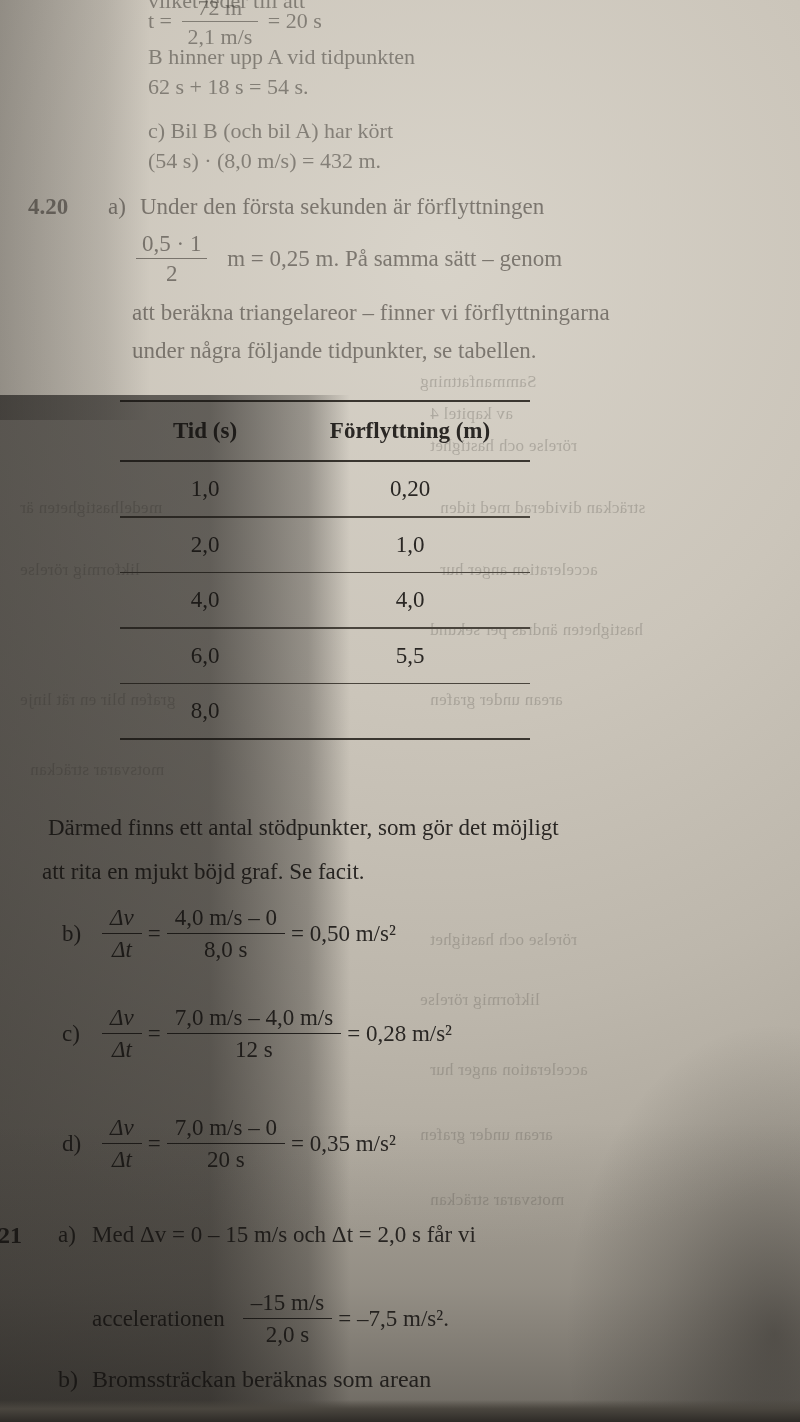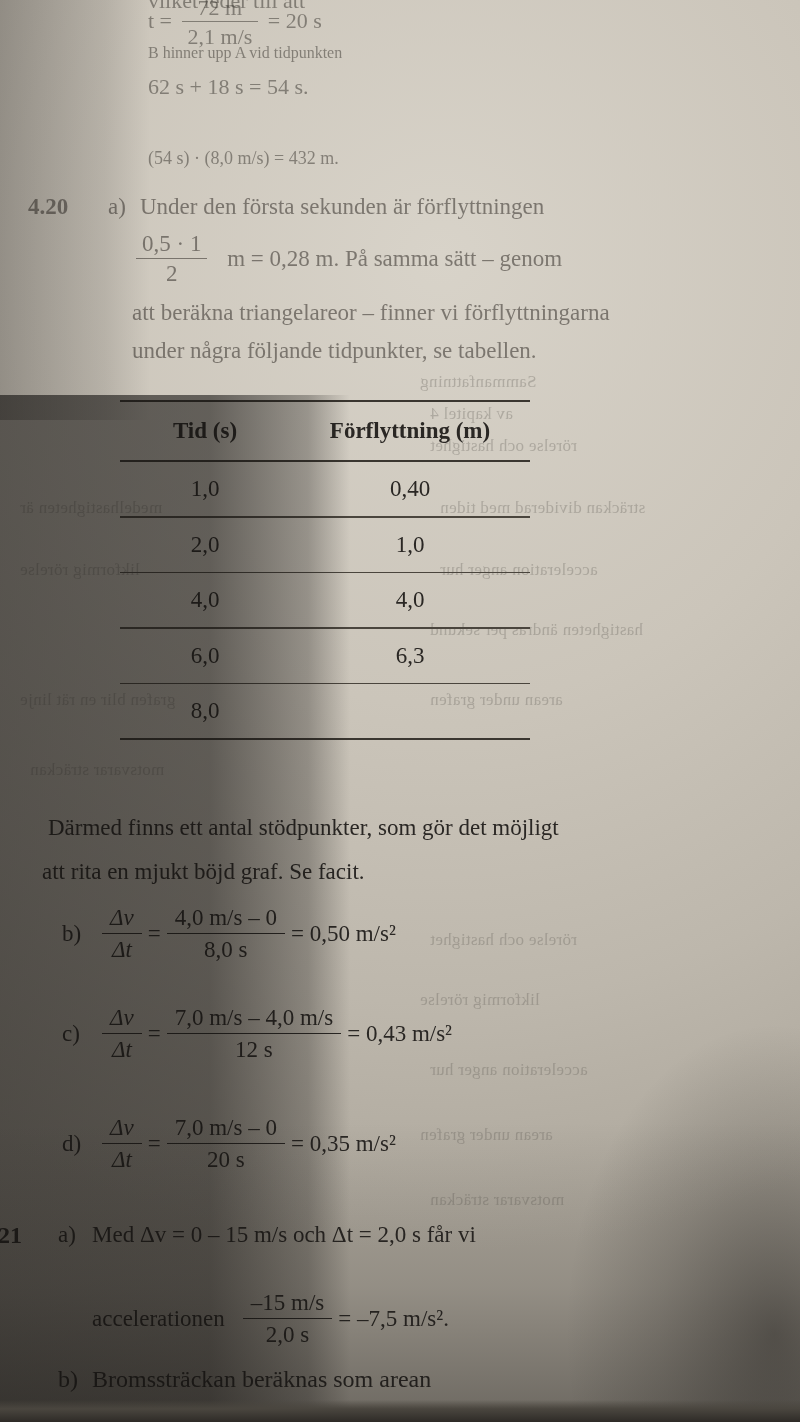--- a/index.html
+++ b/index.html
@@ -213,64 +213,65 @@
 
     <div class="line faded" style="left:148px; top:-4px; font-size:22px;">
       <span>t =</span>
       <span class="frac">
         <span class="top">72 m</span>
         <span class="bot">2,1 m/s</span>
       </span>
       <span>= 20 s</span>
     </div>
     <div class="line faded" style="left:148px; top:-12px; font-size:22px;">vilket leder till att</div>
-    <div class="line faded" style="left:148px; top:44px; font-size:16px;text-align:center;">B hinner upp A vid tidpunkten</div>
+    <div class="line faded" style="left:148px; top:44px; font-size:22px;text-align:center;">B hinner upp A vid tidpunkten</div>
     <div class="line faded" style="left:148px; top:74px; font-size:22px;">62 s + 18 s = 54 s.</div>
-    <div class="line faded" style="left:148px; top:148px; font-size:18px;">(54 s) · (8,0 m/s) = 432 m.</div>
+    <div class="line faded" style="left:148px; top:118px; font-size:22px;">c) Bil B (och bil A) har kört</div>
+    <div class="line faded" style="left:148px; top:148px; font-size:22px;">(54 s) · (8,0 m/s) = 432 m.</div>
 
     <div class="line faded-2 num-label" style="left:28px; top:194px; font-size:23px;">4.20</div>
     <div class="line faded-2" style="left:108px; top:194px; font-size:23px;">a)</div>
     <div class="line faded-2" style="left:140px; top:194px; font-size:23px;">Under den första sekunden är förflyttningen</div>
 
     <div class="line faded-2" style="left:132px; top:232px; font-size:23px;">
       <span class="frac">
         <span class="top">0,5 · 1</span>
         <span class="bot">2</span>
       </span>
-      <span style="margin-left:10px;">m = 0,28 m. På samma sätt – genom</span>
+      <span style="margin-left:10px;">m = 0,25 m. På samma sätt – genom</span>
     </div>
 
     <div class="line faded-2" style="left:132px; top:300px; font-size:23px;">att beräkna triangelareor – finner vi förflyttningarna</div>
     <div class="line faded-2" style="left:132px; top:338px; font-size:23px;">under några följande tidpunkter, se tabellen.</div>
 
     <div class="table">
       <div class="rule"></div>
       <div class="trow thead">
         <div class="tcell-a">Tid (s)</div>
         <div class="tcell-b">Förflyttning (m)</div>
       </div>
       <div class="rule"></div>
       <div class="trow">
         <div class="tcell-a">1,0</div>
-        <div class="tcell-b">0,40</div>
+        <div class="tcell-b">0,20</div>
       </div>
       <div class="rule thin"></div>
       <div class="trow">
         <div class="tcell-a">2,0</div>
         <div class="tcell-b">1,0</div>
       </div>
       <div class="rule thin"></div>
       <div class="trow">
         <div class="tcell-a">4,0</div>
         <div class="tcell-b">4,0</div>
       </div>
       <div class="rule thin"></div>
       <div class="trow">
         <div class="tcell-a">6,0</div>
-        <div class="tcell-b">6,3</div>
+        <div class="tcell-b">5,5</div>
       </div>
       <div class="rule thin"></div>
       <div class="trow">
         <div class="tcell-a">8,0</div>
       </div>
       <div class="rule"></div>
     </div>
 
     <div class="body-text" style="left:48px; top:812px;">Därmed finns ett antal stödpunkter, som gör det möjligt</div>
     <div class="body-text" style="left:42px; top:856px;">att rita en mjukt böjd graf. Se facit.</div>
@@ -293,21 +294,21 @@
       <span class="eq-label">c)</span>
       <span class="big-frac ital">
         <span class="top">Δv</span>
         <span class="bot">Δt</span>
       </span>
       <span>=</span>
       <span class="big-frac">
         <span class="top">7,0 m/s – 4,0 m/s</span>
         <span class="bot">12 s</span>
       </span>
-      <span>= 0,43 m/s²</span>
+      <span>= 0,28 m/s²</span>
     </div>
 
     <div class="eq-row" style="left:62px; top:1115px;">
       <span class="eq-label">d)</span>
       <span class="big-frac ital">
         <span class="top">Δv</span>
         <span class="bot">Δt</span>
       </span>
       <span>=</span>
       <span class="big-frac">

